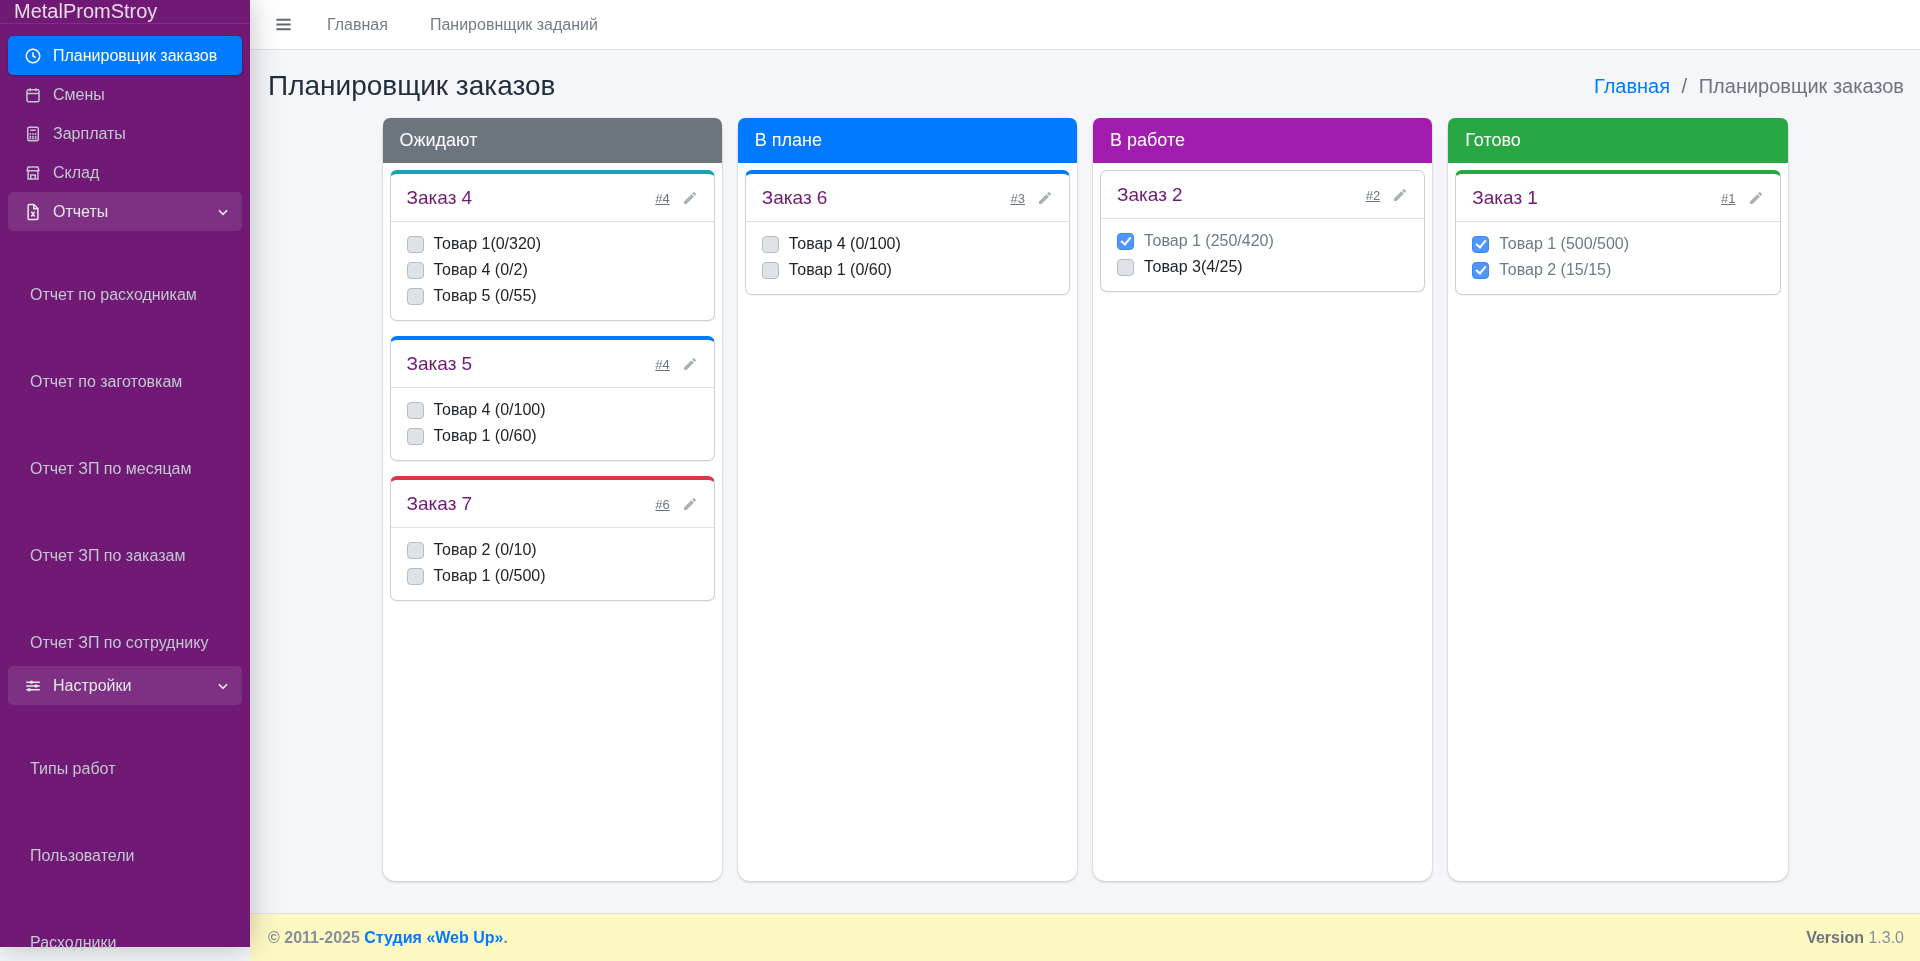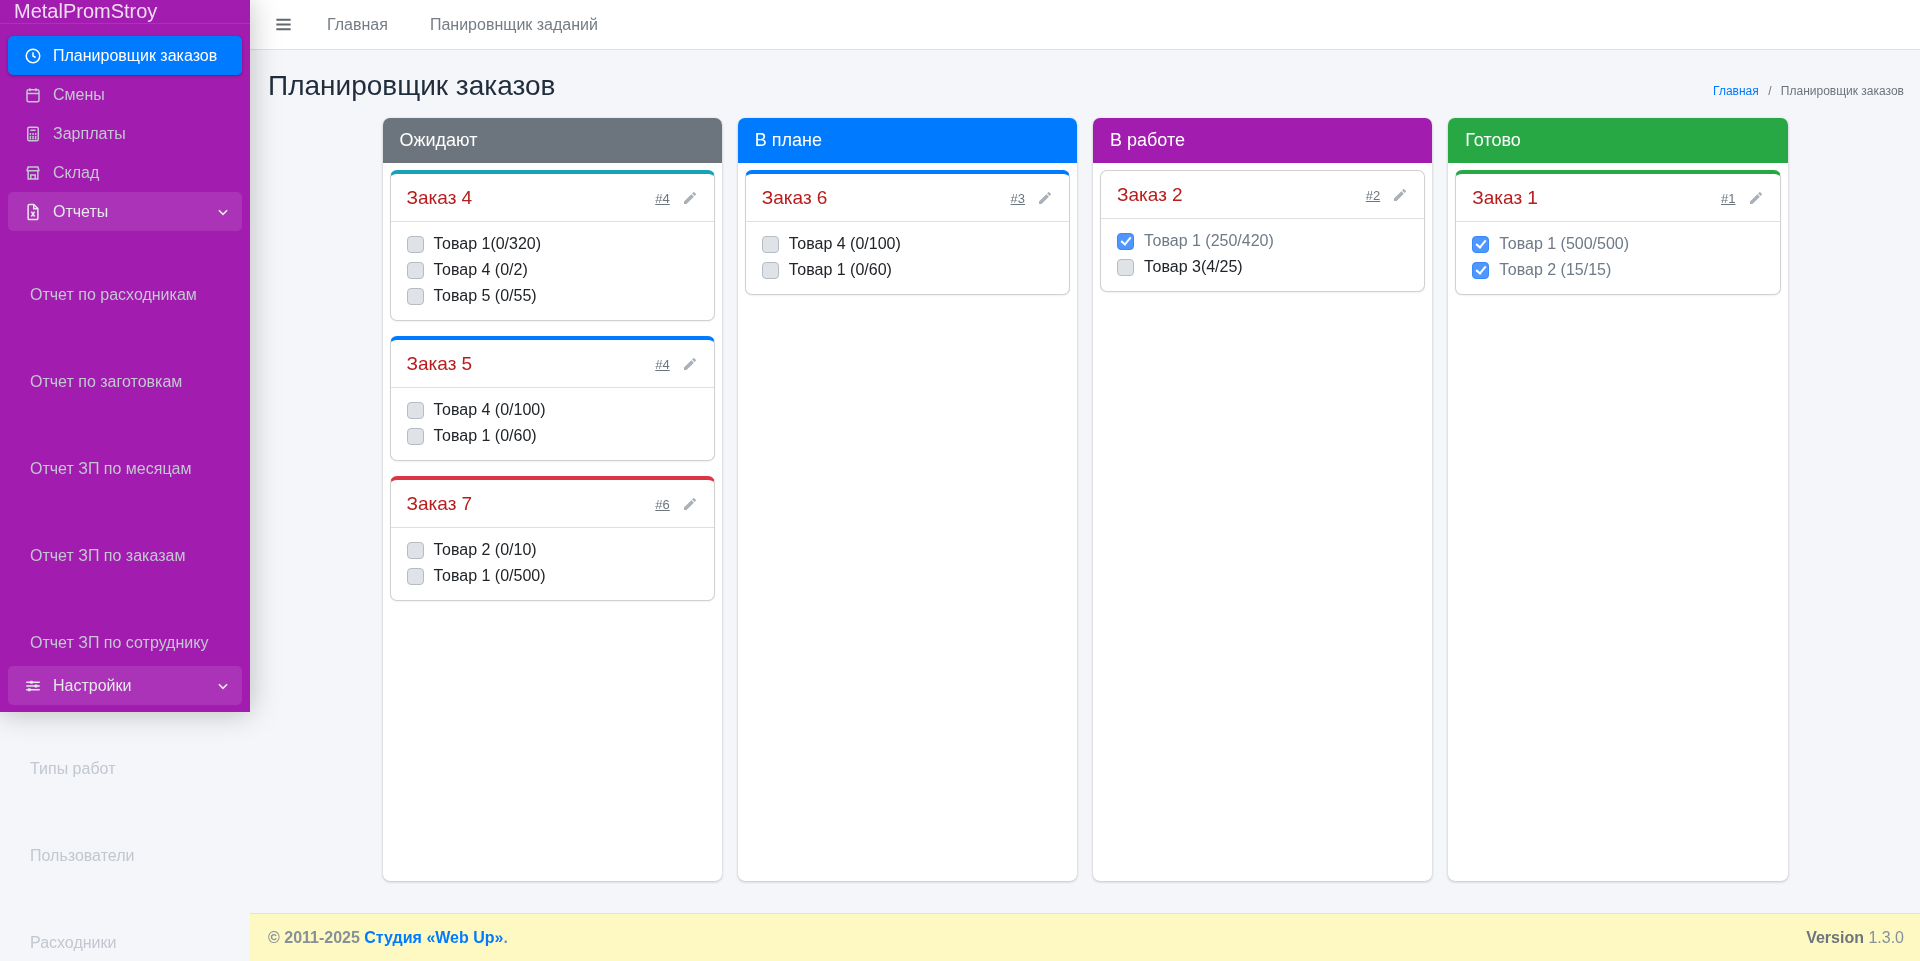--- a/index.html
+++ b/index.html
@@ -3,21 +3,21 @@
 <meta charset="utf-8">
 <style>
   * { margin:0; padding:0; box-sizing:border-box; }
   html,body { width:1920px; height:961px; overflow:hidden; }
   body {
     font-family:"Liberation Sans","DejaVu Sans",sans-serif;
     background:#f4f6f9; color:#212529; display:flex;
   }
   
   .sidebar {
-    width:250px; min-width:250px; height:712px; background:#a21caf;
+    width:250px; min-width:250px; height:947px; background:#701a75;
     box-shadow:0 0 28px rgba(0,0,0,.25); z-index:5; display:flex; flex-direction:column;
   }
   .brand {
     height:54px; display:flex; align-items:center; padding:0 14px;
     color:rgba(255,255,255,.85); font-size:20px; font-weight:400;
     border-bottom:1px solid rgba(255,255,255,.1); white-space:nowrap;
   }
   .nav { padding:12px 8px; display:flex; flex-direction:column; }
   .nav-item {
     display:flex; align-items:center; color:#c2c7d0; font-size:16px;
@@ -38,45 +38,45 @@
   }
   .topbar .tlink { color:#747d85; font-size:16px; padding:6px 16px; cursor:pointer; }
   .burger { color:#61686f; padding:6px 8px; cursor:pointer; display:flex; }
   .burger svg { width:19px; height:19px; }
   .content { flex:1; display:flex; flex-direction:column; }
   .content-header {
     display:flex; justify-content:space-between; align-items:flex-end;
     padding:20px 16px 12px 18px;
   }
   .page-title { font-size:28px; font-weight:500; color:#1f2d3d; }
-  .breadcrumb { font-size:12px; color:#6c757d; padding-bottom:4px;margin-left:40px; }
+  .breadcrumb { font-size:20px; color:#6c757d; padding-bottom:4px;margin-left:40px; }
   .breadcrumb .bc-link { color:#007bff; text-decoration:none; cursor:pointer; }
   .breadcrumb .bc-sep { margin:0 6px; color:#6c757d; }
   
   .board { width:1405px; margin:4px auto 0 auto; display:flex; gap:16px; }
   .board-col {
-    flex:1; background:#fff; border-radius:7px; min-height:763px;
+    flex:1; background:#fff; border-radius:12px; min-height:763px;
     box-shadow:0 0 1px rgba(0,0,0,.125), 0 1px 3px rgba(0,0,0,.2);
     display:flex; flex-direction:column;
   }
   .col-header {
     height:45px; border-radius:7px 7px 0 0; color:#fff; font-size:18px;
     display:flex; align-items:center; padding:0 17px;
   }
   .col-body { padding:7px; display:flex; flex-direction:column; gap:15px; }
   .kcard {
     background:#fff; border:1px solid rgba(0,0,0,.18); border-radius:7px;
     box-shadow:0 1px 2px rgba(0,0,0,.06); overflow:hidden;
   }
   .kcard.accent { border-top-width:4px; border-top-style:solid; }
   .kcard-header {
     display:flex; align-items:center; padding:13px 16px 12px 16px;
     border-bottom:1px solid rgba(0,0,0,.12);
   }
-  .kcard-title { font-size:19px; color:#b91c1c; }
+  .kcard-title { font-size:19px; color:#701a75; }
   .kcard-tools { margin-left:auto; display:flex; align-items:center; gap:12px; }
   .ref-link { font-size:13px; color:#6c757d; text-decoration:underline; cursor:pointer; }
   .edit-btn { color:#a9b0b7; cursor:pointer; display:flex; }
   .edit-btn svg { width:16px; height:16px; }
   .kcard-body { padding:13px 16px 15px 16px; display:flex; flex-direction:column; gap:8px; }
   .todo-row { display:flex; align-items:center; }
   .checkbox {
     width:17px; height:17px; min-width:17px; border-radius:4px; margin-right:10px;
     background:#dfe3e7; border:1px solid #b5bcc3; cursor:pointer; position:relative;
   }

